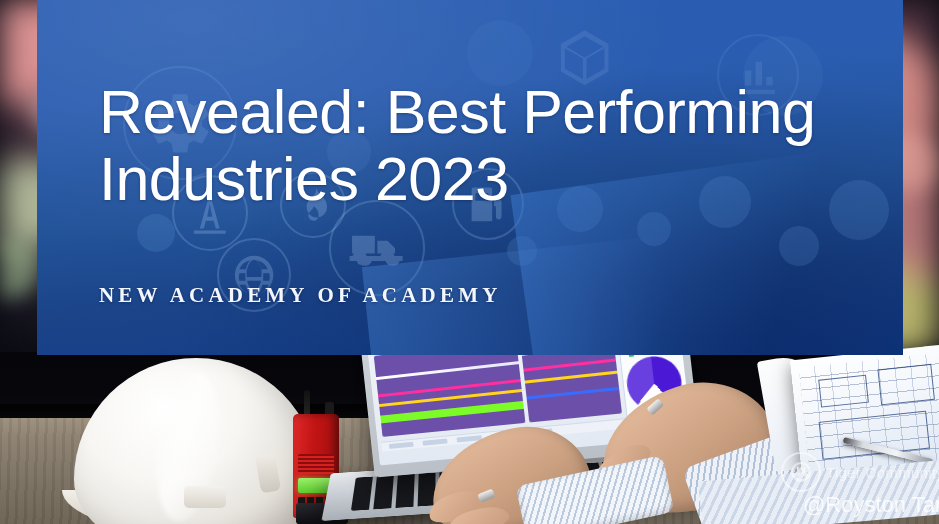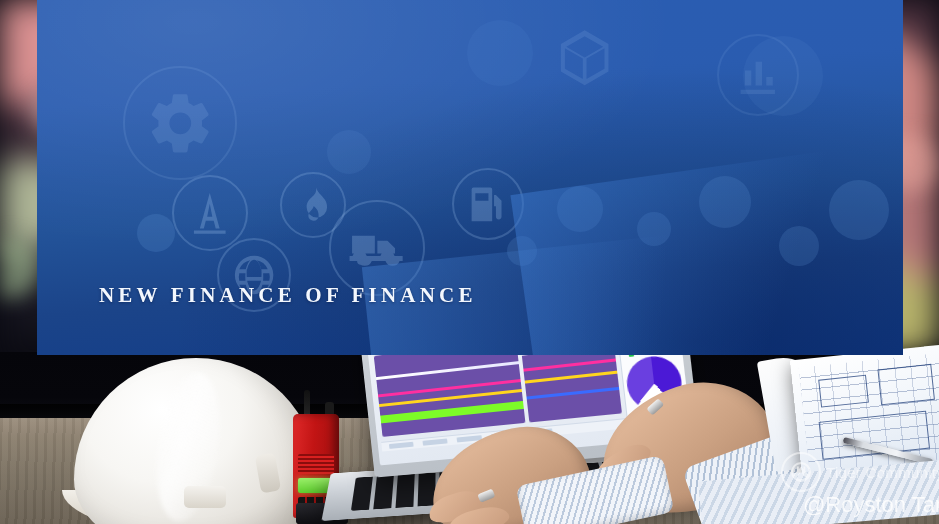--- a/index.html
+++ b/index.html
@@ -434,22 +434,23 @@
 
     <div class="ico" style="left:680px;top:34px;width:78px;height:78px;opacity:.45;">
       <svg viewBox="0 0 24 24">
           <path d="M4 19h16v2H4zM6 10h3v7H6zm5-4h3v11h-3zm5 7h3v4h-3z"></path>
         </svg>
     </div>
 
     <div class="panel-wedge"></div>
     <div class="panel-wedge2"></div>
 
-
-    <div class="subtitle">NEW FINANCE OF FINANCE</div>
+    <h1 class="title"><span>Revealed: Best Performing</span><br><span>Industries 2023</span></h1>
+
+    <div class="subtitle">NEW ACADEMY OF ACADEMY</div>
   </div>
 
   <div class="wm">
     <div class="wm-row">
       <div class="wm-logo">
         <svg viewBox="0 0 24 24">
             <path d="M12 2a10 10 0 1 0 0 20 10 10 0 0 0 0-20zm0 2.2a7.8 7.8 0 0 1 7.8 7.8c0 .9-.2 1.8-.5 2.6l-3-3.6V6.6h-1.8v2.6l-2.3-2.7-2.4 2.8V6.6H8v4.5l-3.3 3.9a7.8 7.8 0 0 1 7.3-10.8zM7.4 17.6l4.6-5.4 4.6 5.4a7.7 7.7 0 0 1-9.2 0z"></path>
           </svg>
       </div>
       <div class="wm-brand">Tiger Community</div>

